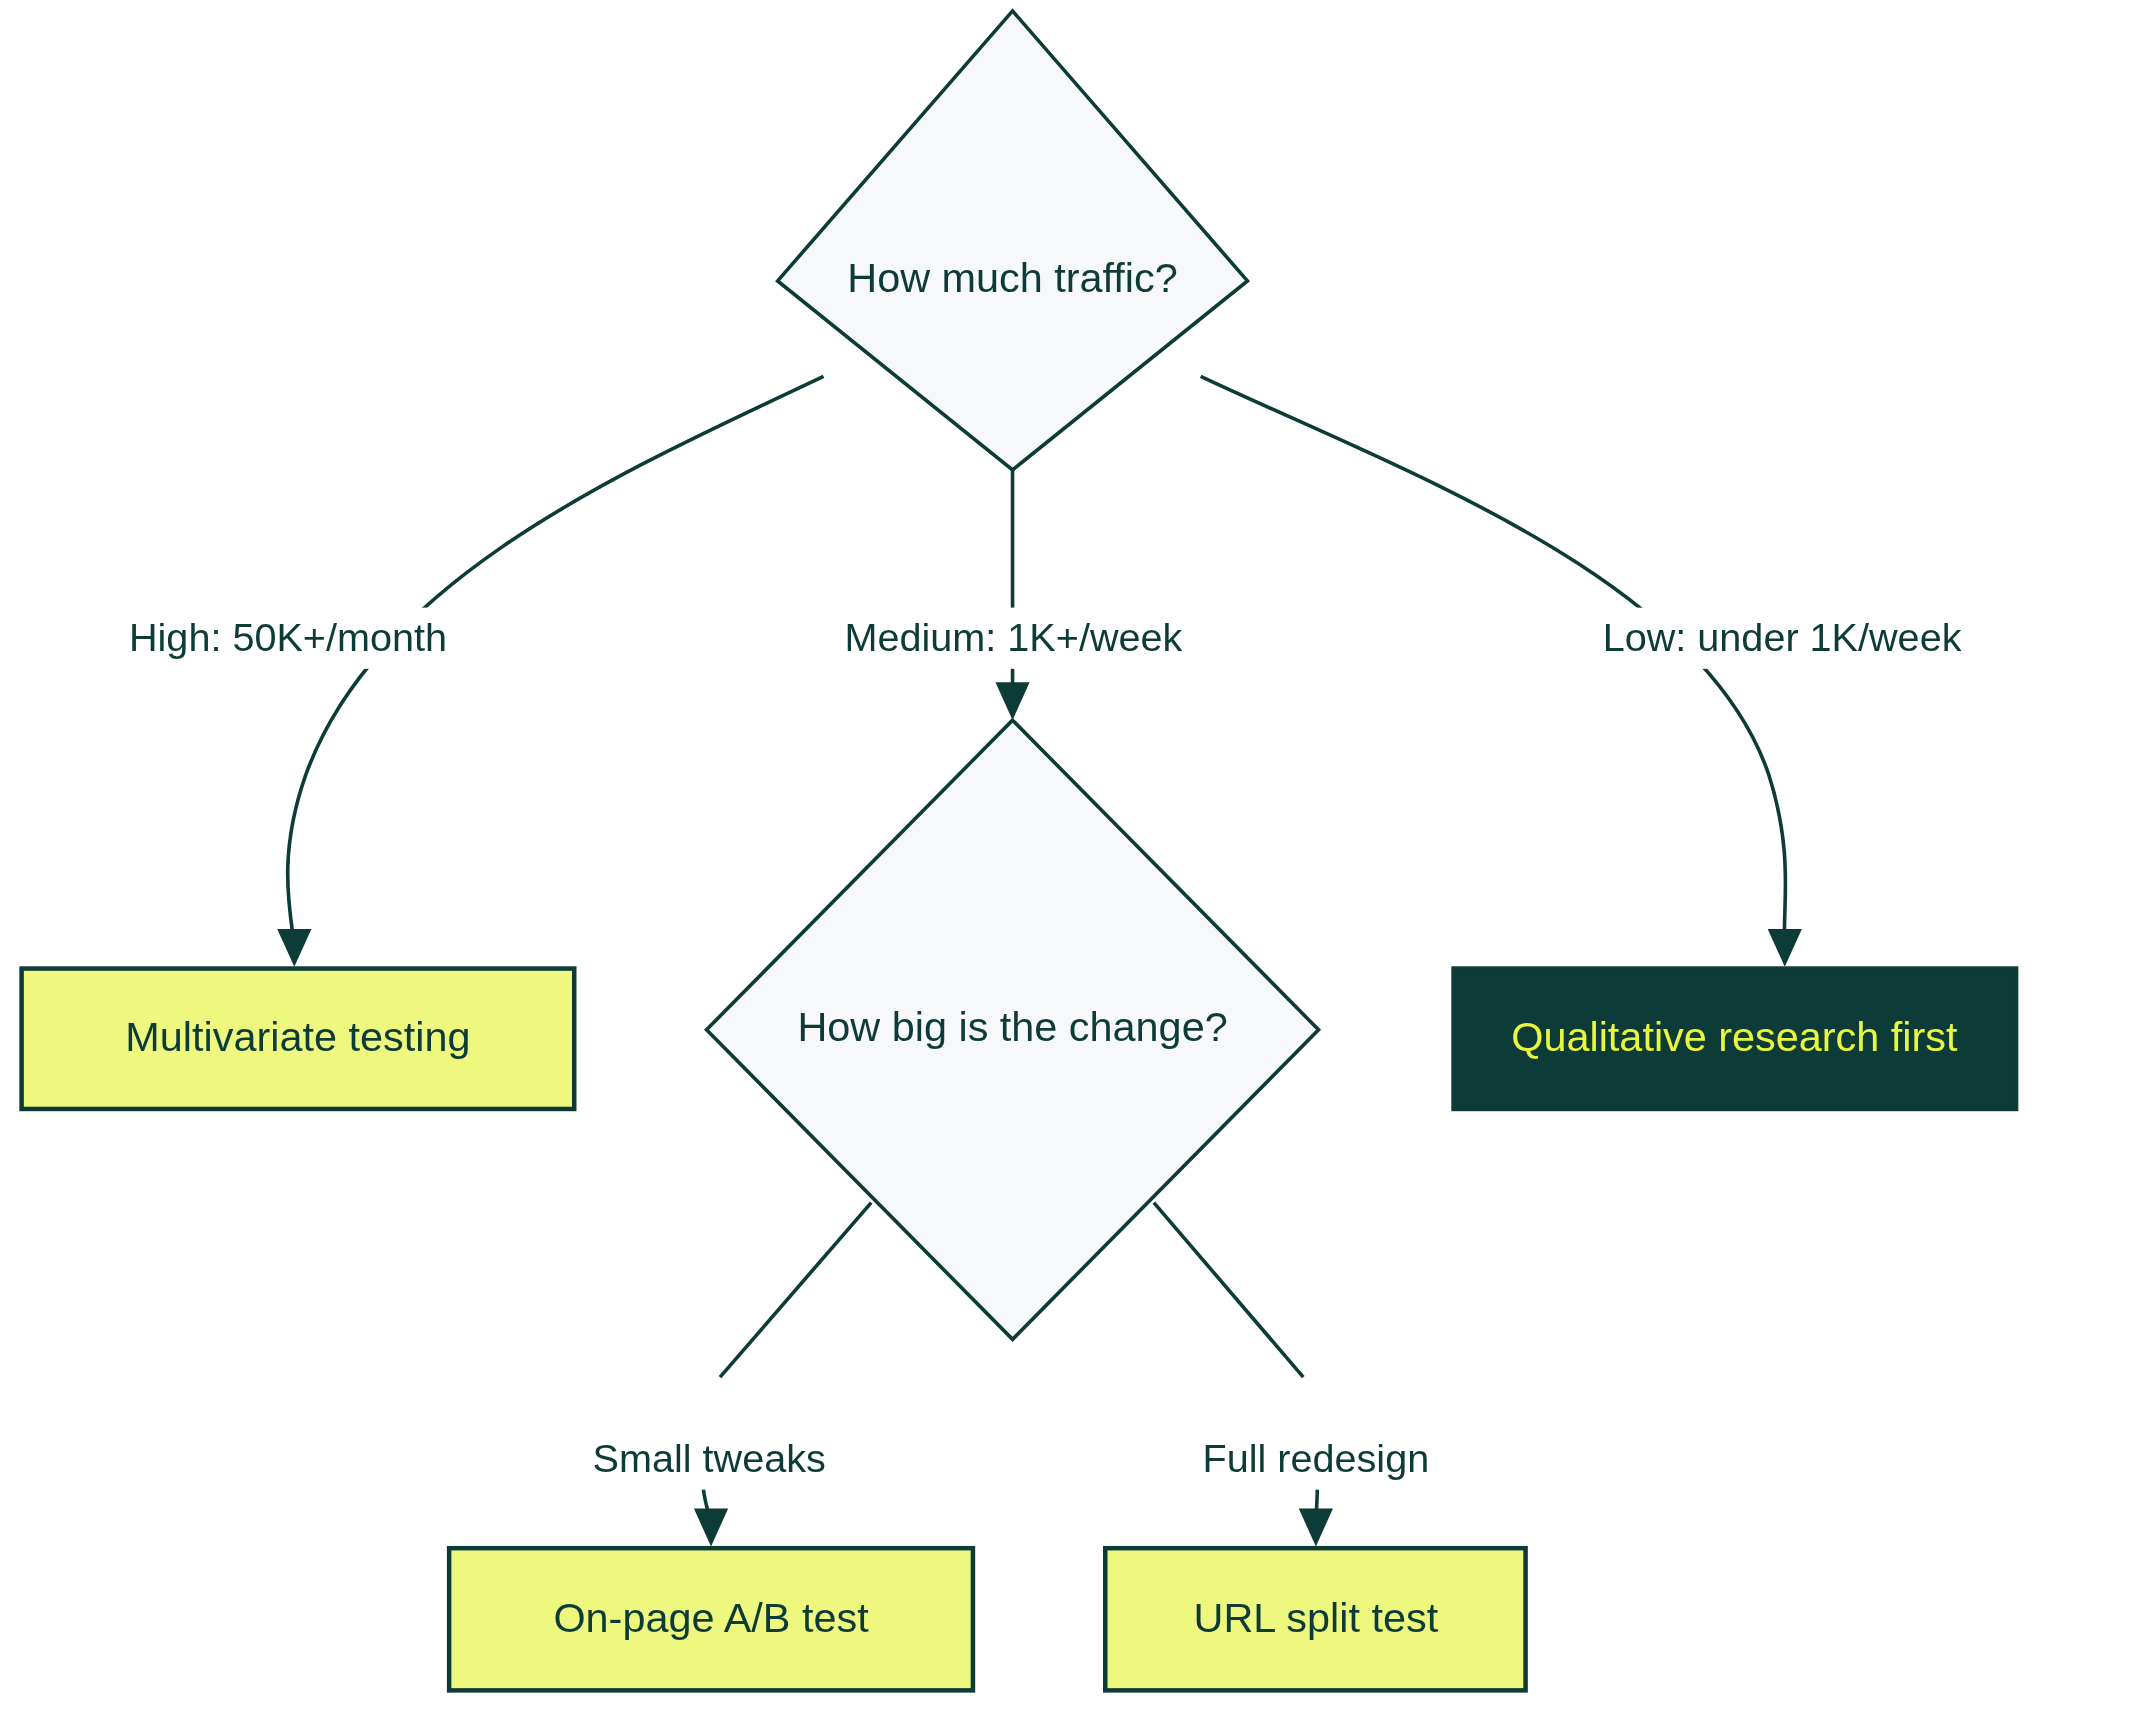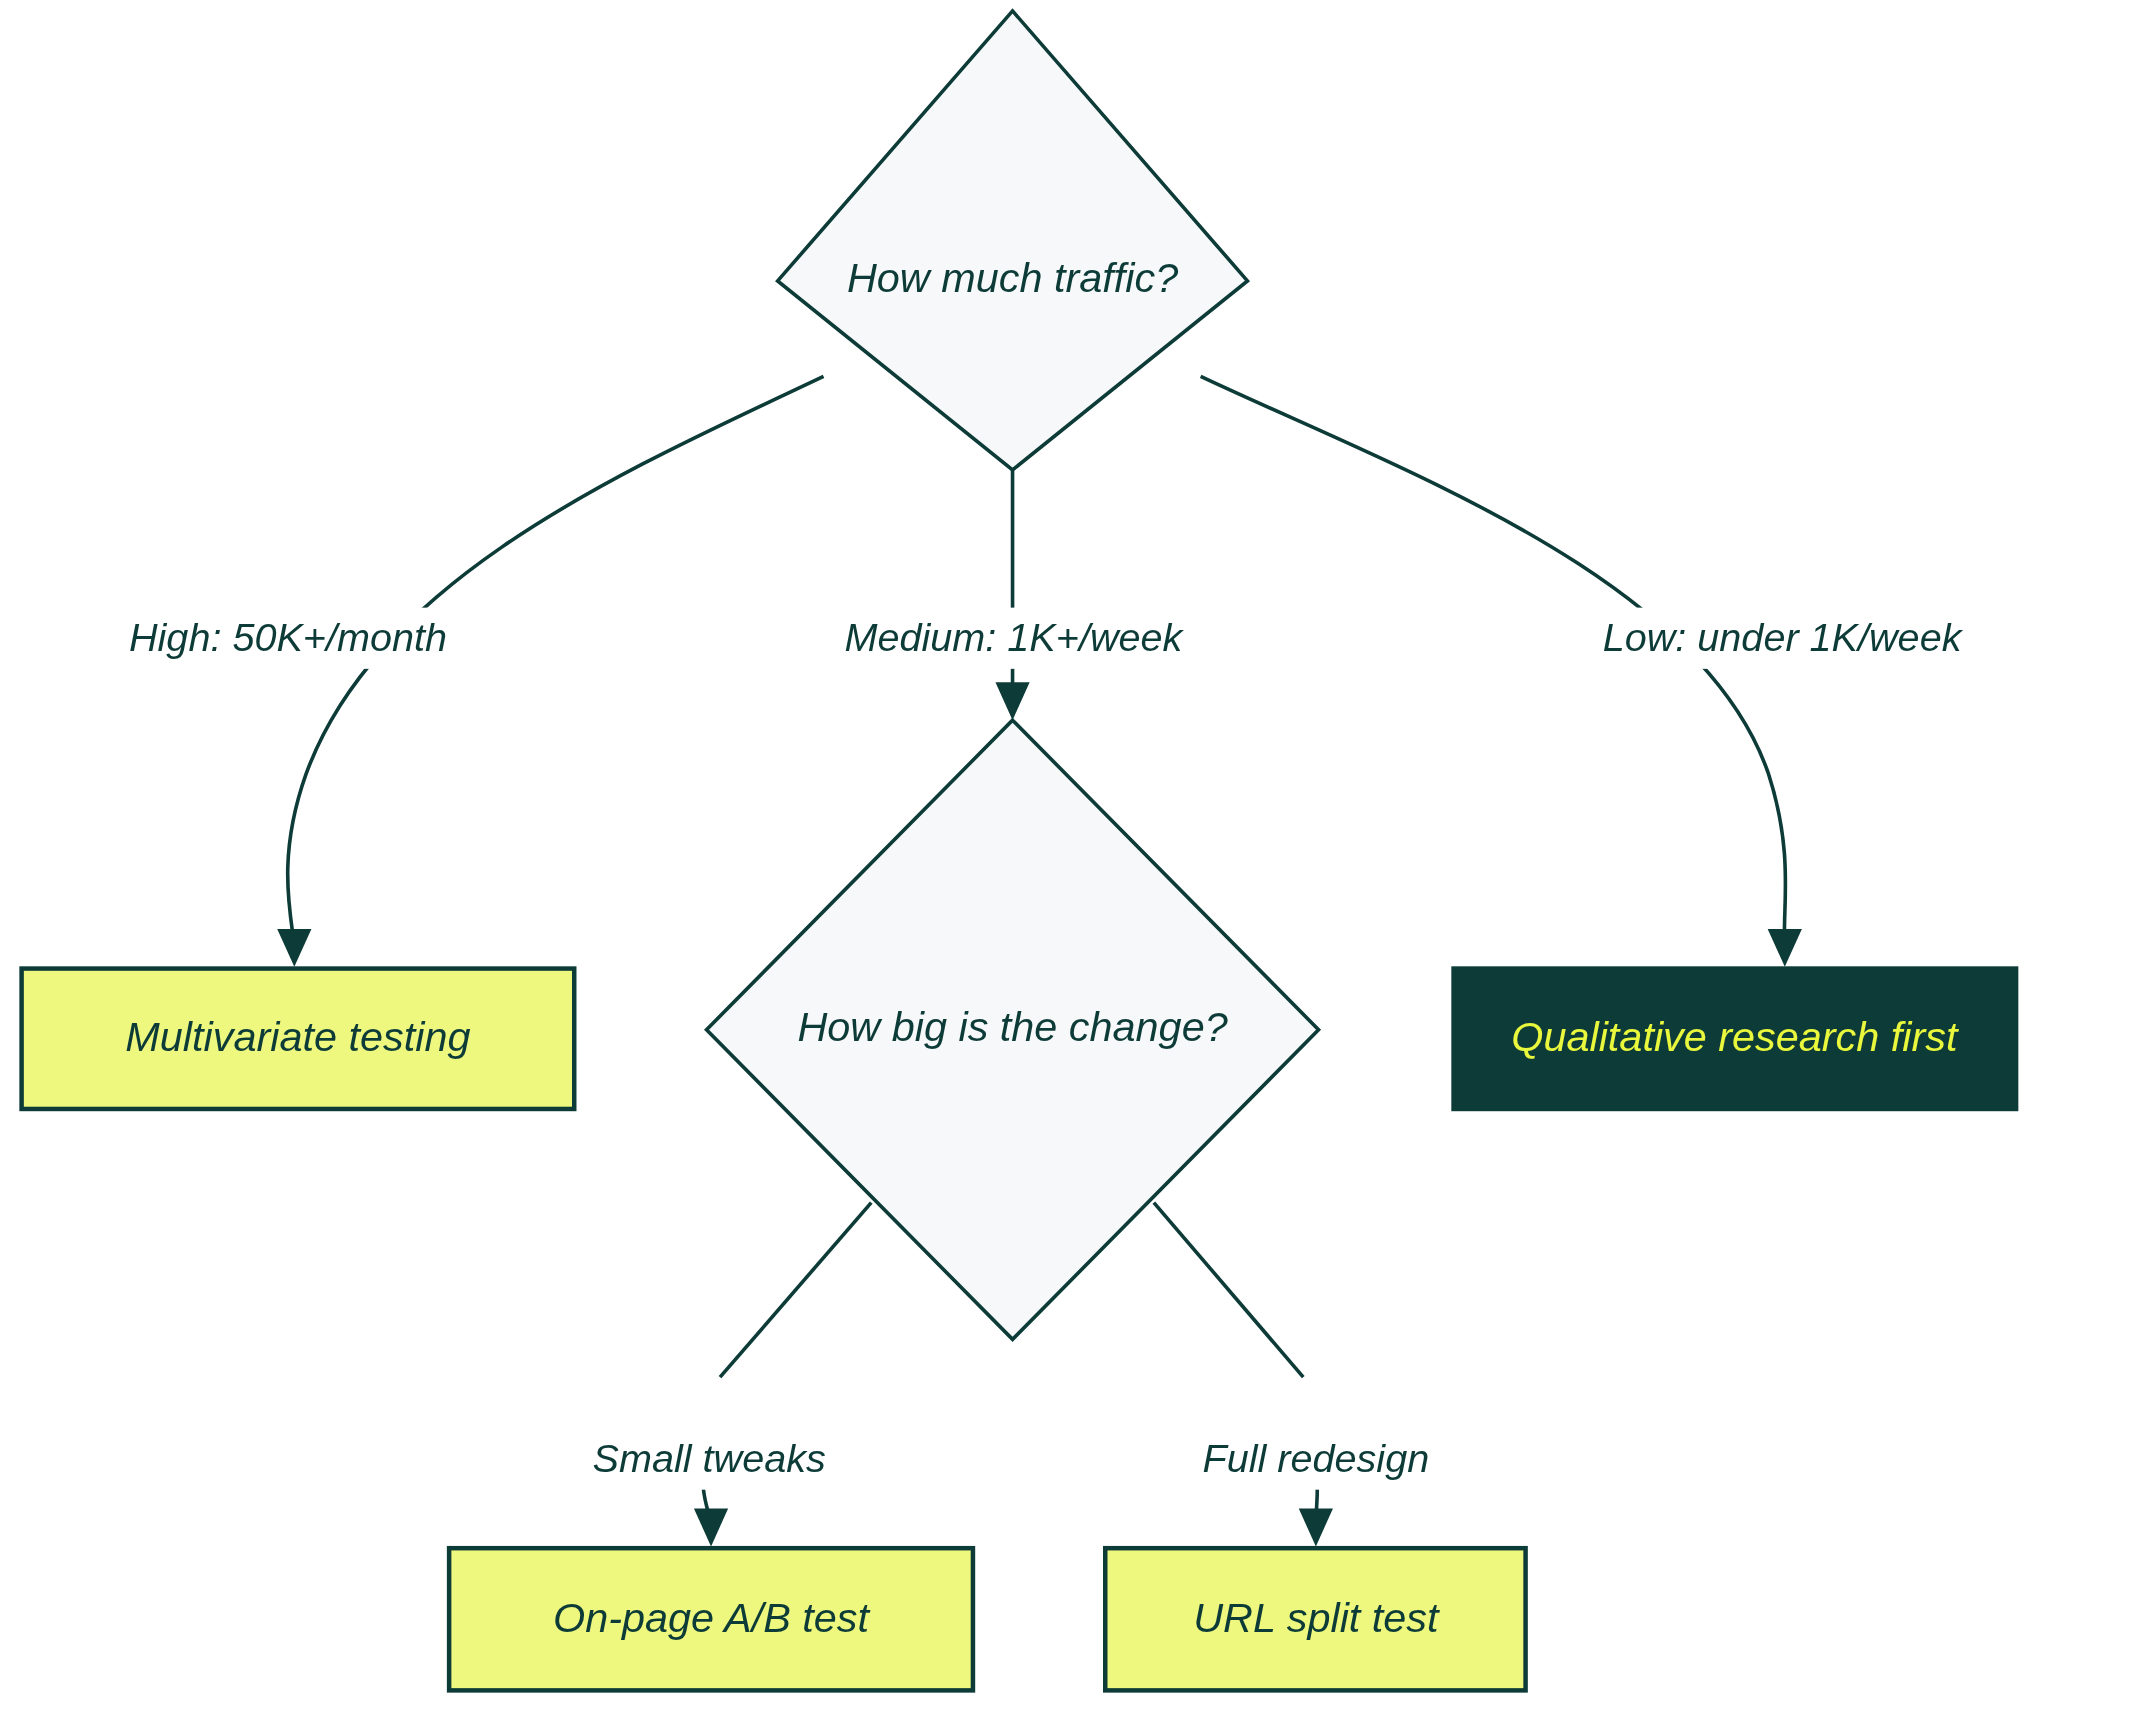--- a/index.html
+++ b/index.html
@@ -11,21 +11,20 @@
     width: 2152px;
     height: 1731px;
     font-family: "Liberation Sans", sans-serif;
     overflow: hidden;
   }
   #flowchart-root {
     position: relative;
     width: 2152px;
     height: 1687px;
     background: #ffffff;
-    font-style: italic;
   }
   svg.diagram {
     display: block;
     width: 2152px;
     height: 1731px;
   }
   .edge-path {
     fill: none;
     stroke: #0d3b37;
     stroke-width: 4;

